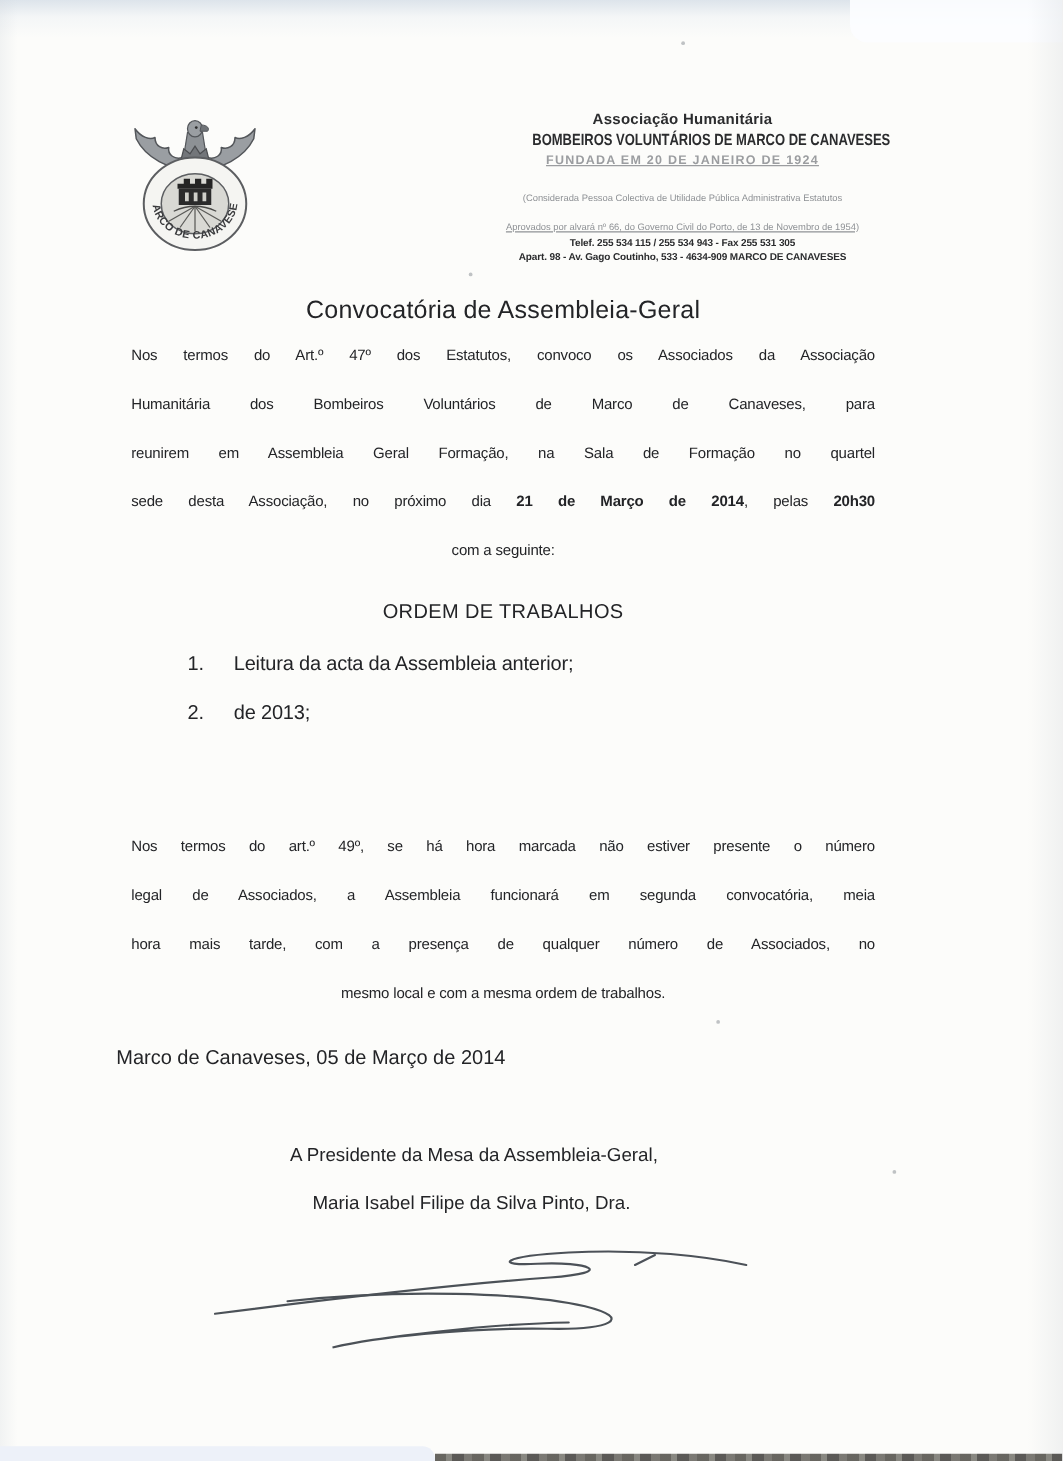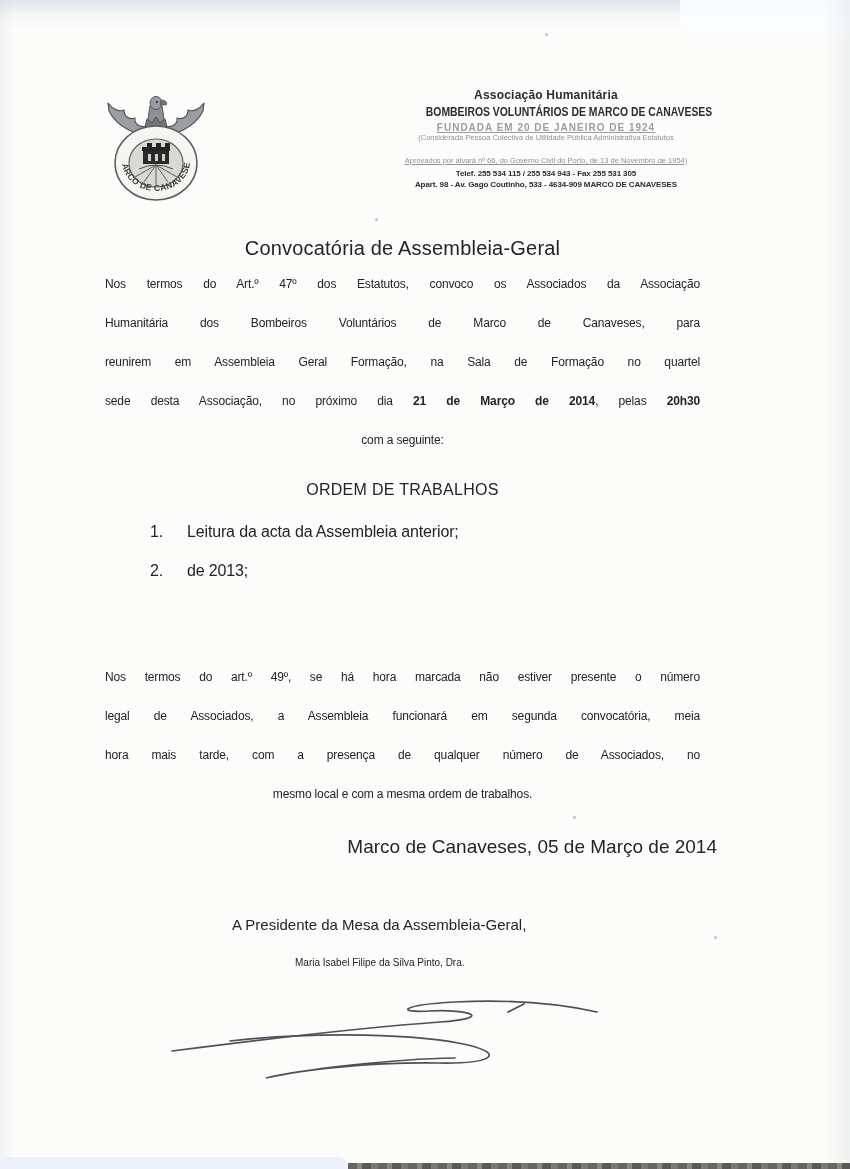--- a/index.html
+++ b/index.html
@@ -23,39 +23,39 @@
     background:repeating-linear-gradient(90deg,#57554f 0 9px,#7b7a73 9px 14px,#494744 14px 23px,#6c6a64 23px 30px); }
   .speck { position:absolute; width:3px; height:3px; border-radius:50%; background:#8d9297; opacity:.55; }
 
   
   .logo { position:absolute; left:99px; top:91px; width:110px; height:122px; }
   .header-text { position:absolute; left:390px; top:88px; width:312px; text-align:center; color:#2b2c2e; }
   .h-org1 { font-weight:bold; font-size:12px; letter-spacing:.2px; }
   .h-org2 { font-weight:bold; font-size:13px; white-space:nowrap; display:inline-block;
             transform:scaleX(.80); transform-origin:center; margin-top:2px; }
   .h-founded { font-size:10px; font-weight:bold; color:#9b9da0; letter-spacing:1px; margin-top:2px;text-decoration:underline; }
-  .h-legal { font-size:7.5px; color:#8e9195; line-height:9.5px; margin-top:0; }
+  .h-legal { font-size:7.5px; color:#8e9195; line-height:9.5px; margin-top:20px; }
   .h-contact { font-size:8px; font-weight:bold; line-height:10.5px; margin-top:4px; letter-spacing:-.1px; }
 
   
   .doc-title { position:absolute; left:105px; top:237px; width:595px; text-align:center;
     font-size:20px; letter-spacing:.2px; }
   .para { position:absolute; left:105px; width:595px; font-size:12px; letter-spacing:-.15px; }
   .bodyline { height:39px; line-height:39px; white-space:nowrap;text-align:center; }
   .jline { text-align:justify; text-align-last:justify; white-space:normal; }
   .p1 { top:265px; } .p2 { top:658px; }
   .agenda-heading { position:absolute; left:105px; top:481px; width:595px; text-align:center; font-size:16px; letter-spacing:.3px; }
   .list { position:absolute; left:105px; top:512px; width:595px; font-size:16px; letter-spacing:-.15px; }
   .list-item { position:relative; }
   .li-num { position:absolute; left:45px; top:0; height:39px; line-height:39px; }
   .li-text { display:block; margin-left:82px; height:39px; line-height:39px; }
   .li-text.jline { width:521px; margin-left:74px; }
-  .dateline { position:absolute; left:120px; top:837px; width:597px; text-align:right; font-size:19px; line-height:20px; }
+  .dateline { position:absolute; left:93px; top:837px; width:597px; text-align:left; font-size:16px; line-height:20px; }
   .sig-role { position:absolute; left:232px; top:916px; font-size:15px; line-height:18px; }
-  .sig-name { position:absolute; left:250px; top:954px; font-size:10px; line-height:18px;margin-left:45px; }
+  .sig-name { position:absolute; left:250px; top:954px; font-size:15px; line-height:18px; }
   .signature { position:absolute; left:150px; top:995px; width:460px; height:100px; }
   b { font-weight:700; }
 </style>
 </head>
 <body>
 
 <div class="paper">
 
   <div class="scan-top"></div>
   <div class="scan-top-right"></div>

